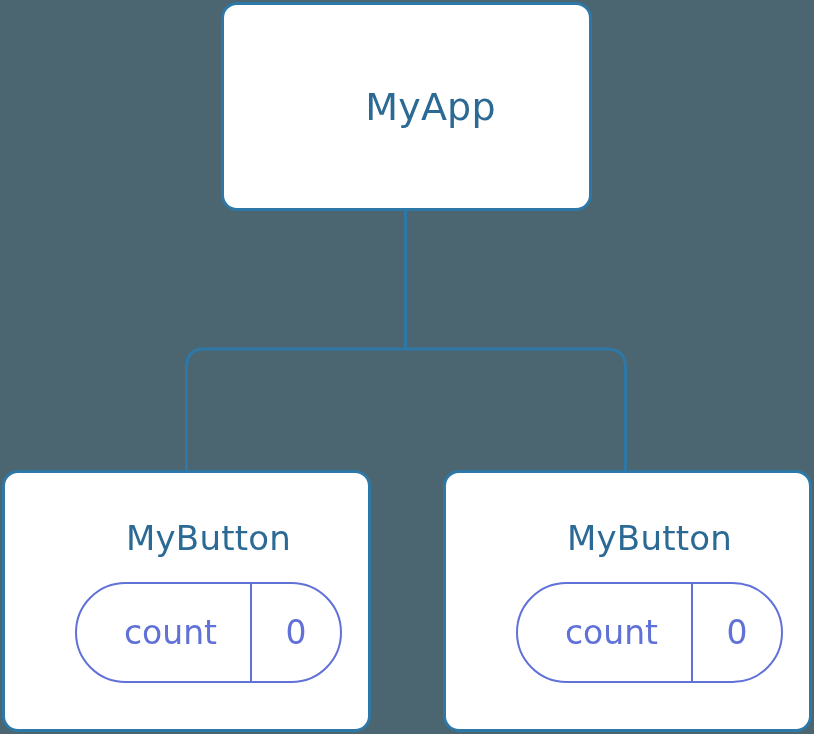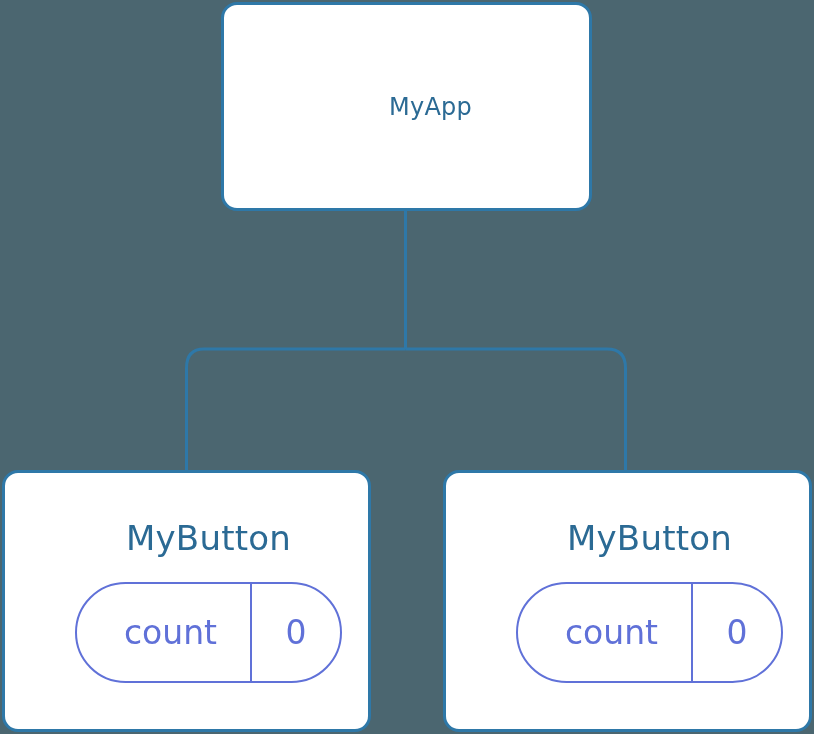--- a/index.html
+++ b/index.html
@@ -63,21 +63,21 @@
 
   .node-title {
     color: #2b6a94;
     font-size: 34px;
     font-weight: 400;
     letter-spacing: 0.2px;
     line-height: 1;
     white-space: nowrap;
   }
   .node-root .node-title {
-    font-size: 24px;
+    font-size: 38px;
     margin-left: 48px;
   }
 
   
   .state-pill {
     margin-top: 27px;
     display: flex;
     align-items: stretch;
     height: 101px;
     border: 2px solid #6071d8;

